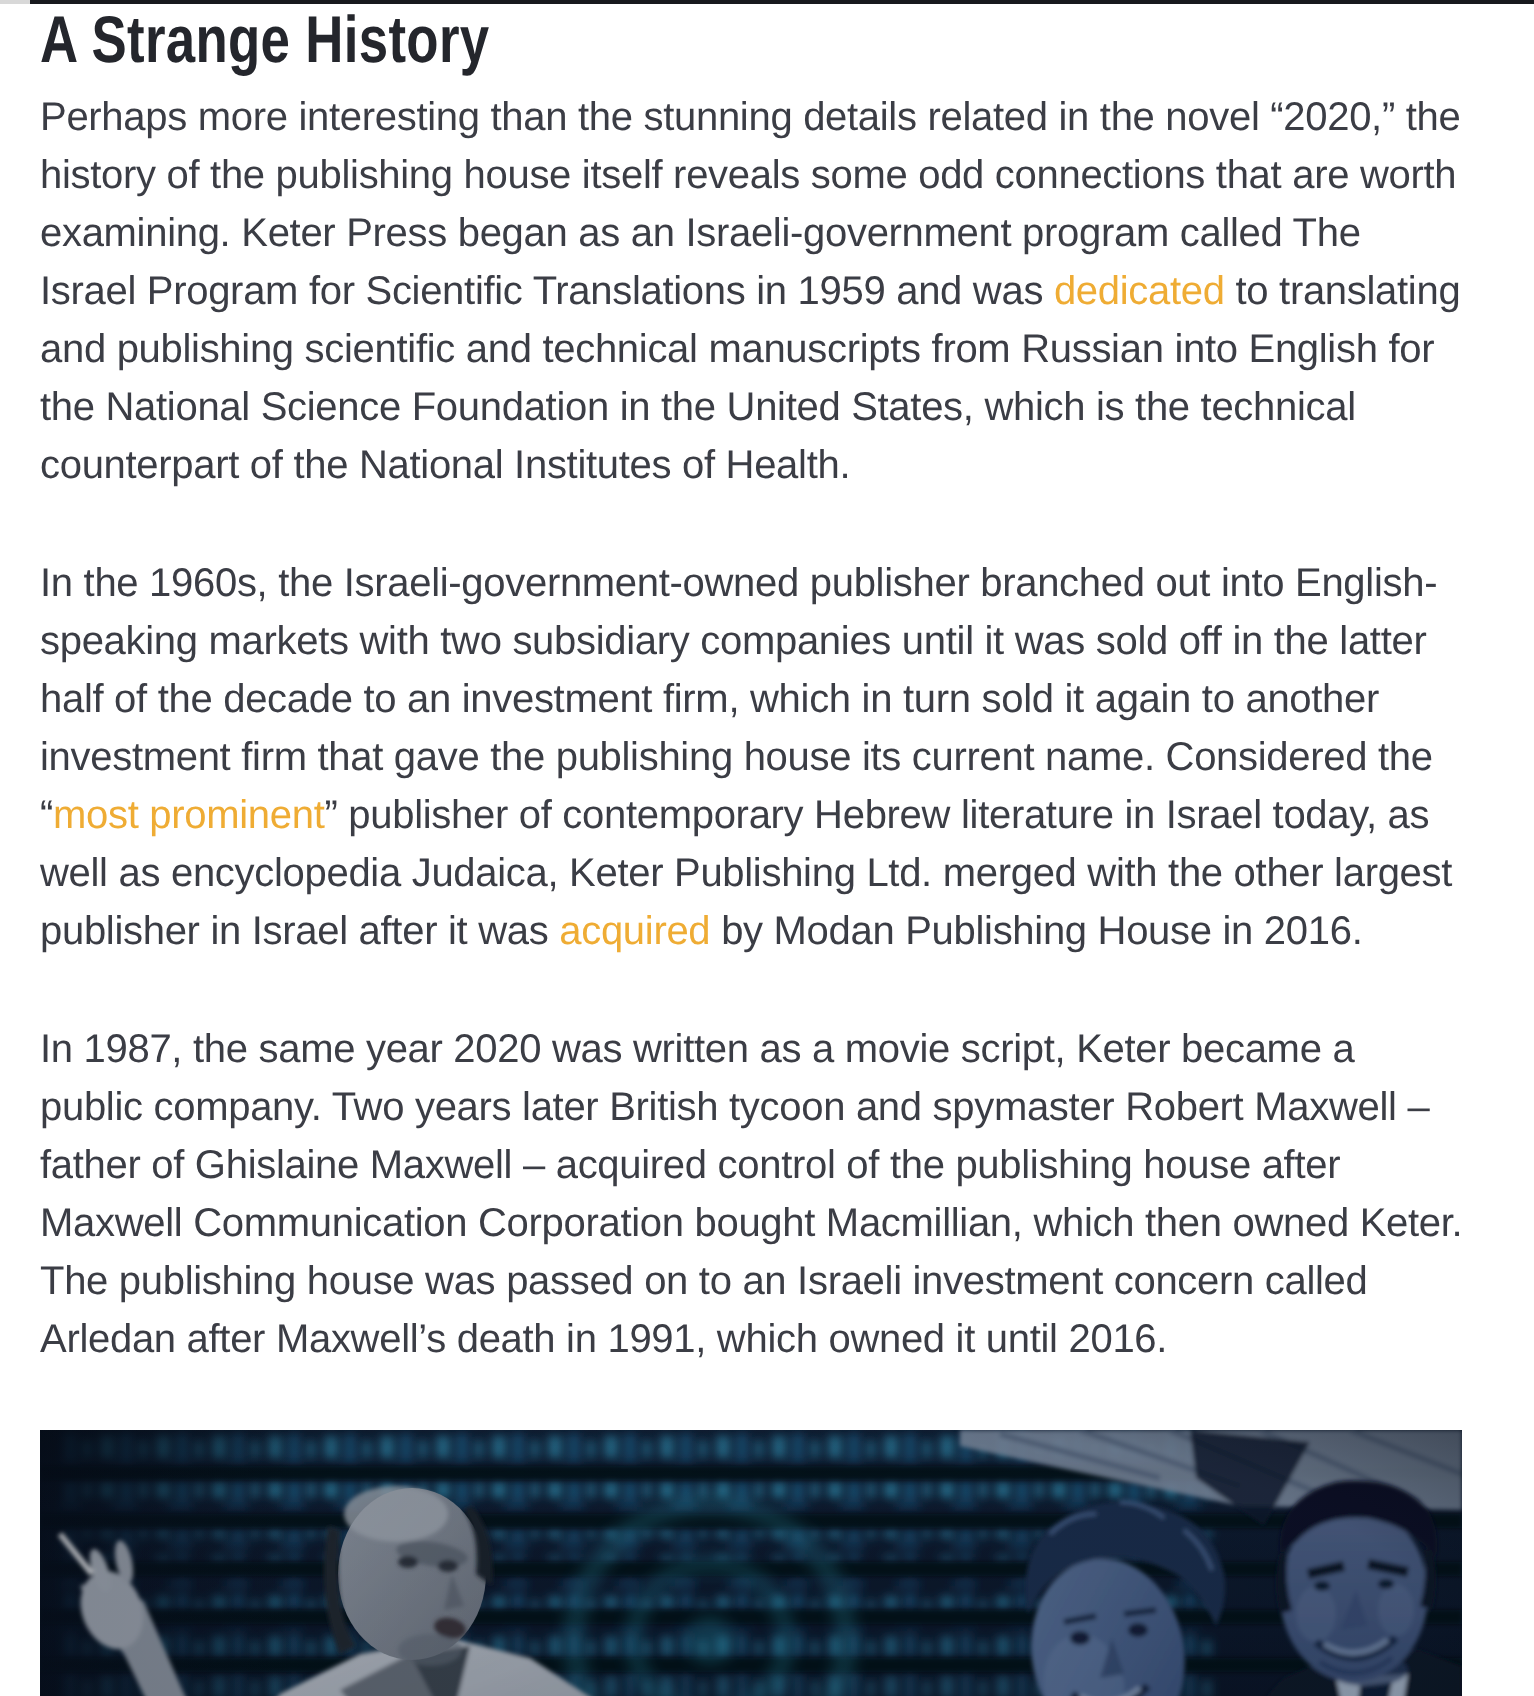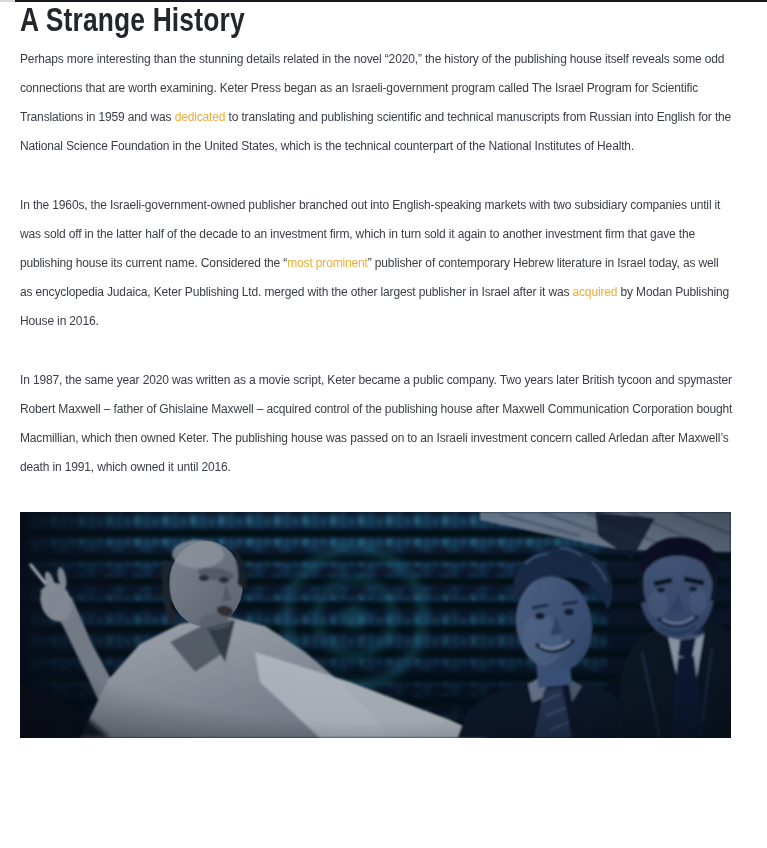--- a/index.html
+++ b/index.html
@@ -37,21 +37,21 @@
     line-height: 34px;
     font-weight: 700;
     color: #24262c;
     transform: scaleX(0.8);
     transform-origin: 0 60%;
     white-space: nowrap;
     letter-spacing: 0.2px;
   }
   .article-paragraph {
     margin: 0 0 30px 0;
-    font-size: 12px;
+    font-size: 20px;
     line-height: 29px;
     color: #3b3d45;
     letter-spacing: -0.15px;
   }
   .inline-link {
     color: var(--link-color, #efac34);
     text-decoration: none;
     cursor: pointer;
   }
   .hero-figure {

